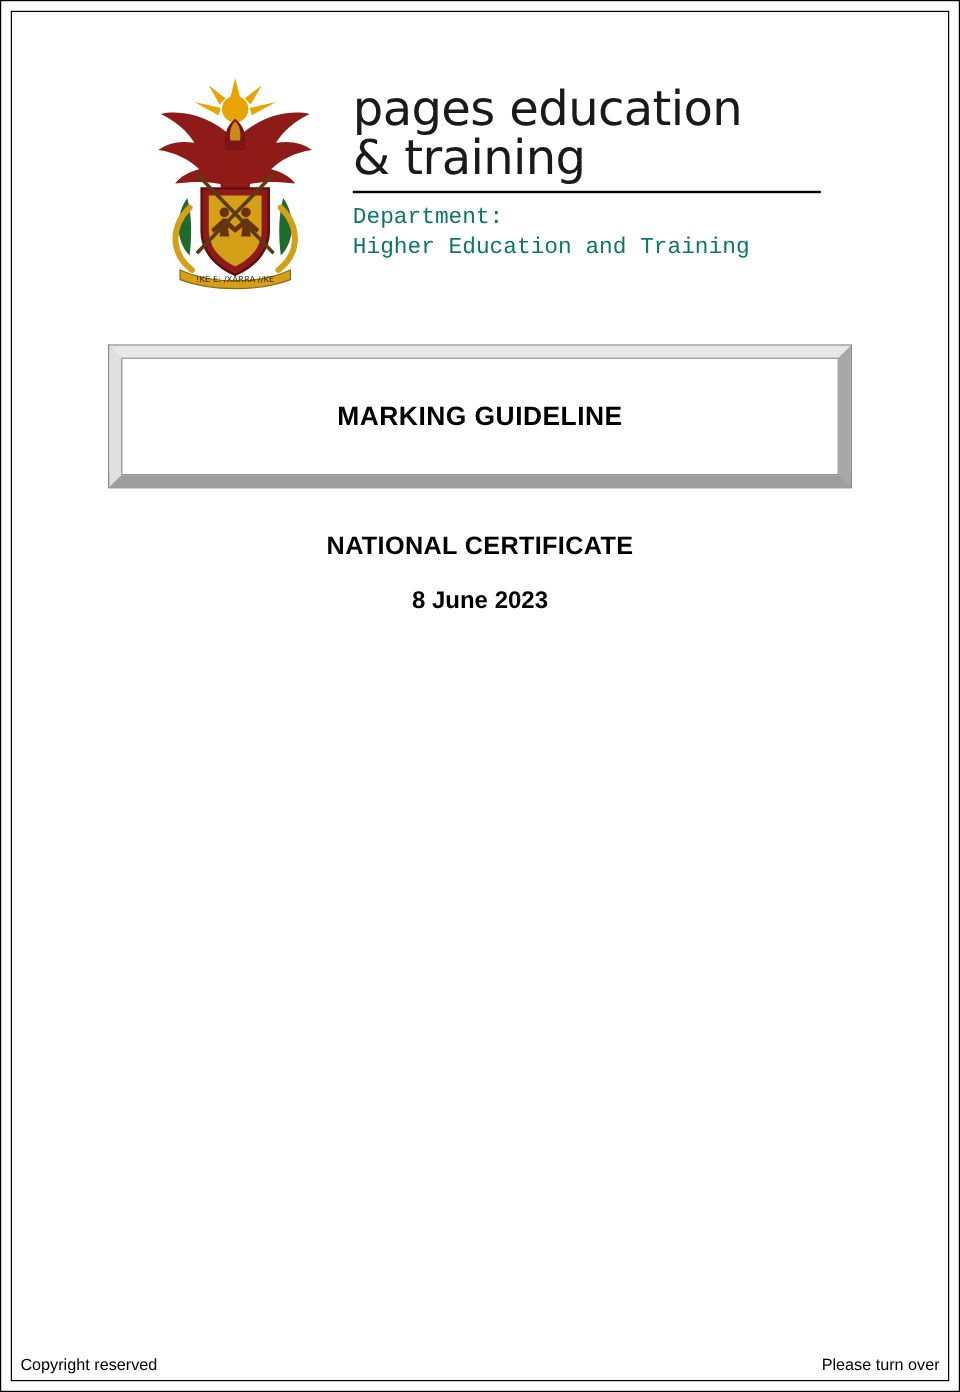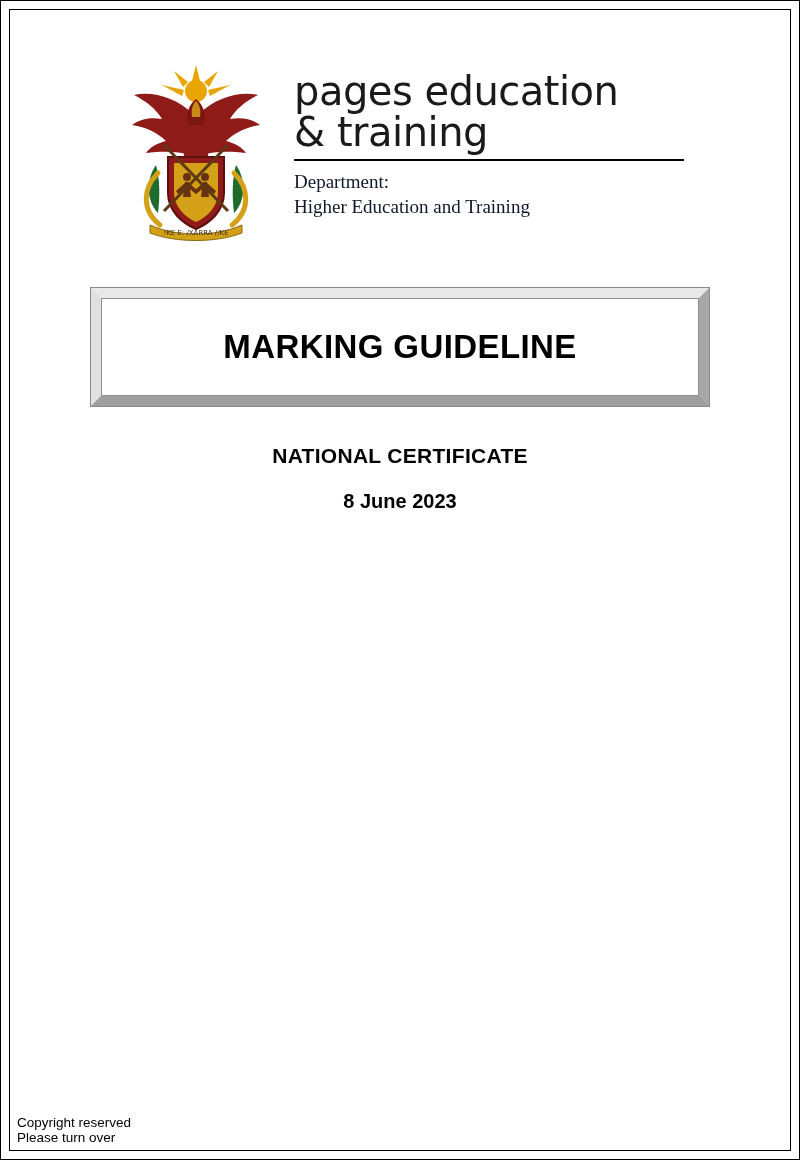--- a/index.html
+++ b/index.html
@@ -65,24 +65,24 @@
     letter-spacing: -0.5px;
     color: #1a1a1a;
     font-weight: 400;
   }
   .dept-rule {
     border-bottom: 2px solid #000000;
     margin: 6px 0 8px 0;
     width: 100%;
   }
   .dept-sub {
-    font-family: Liberation Serif, serif;
+    font-family: Liberation Mono, monospace;
     font-size: 19px;
     line-height: 1.35;
-    color: #0f172a;
+    color: #0f766e;
   }
 
   
   .plaque {
     margin: 42px auto 0 auto;
     width: 618px;
     height: 118px;
     box-sizing: border-box;
     border-top: 10px solid #e8e8e8;
     border-left: 10px solid #e0e0e0;
@@ -96,21 +96,21 @@
     position: relative;
   }
   .plaque::before {
     content: "";
     position: absolute;
     left: 0; top: 0; right: 0; bottom: 0;
     border: 1px solid #909090;
     pointer-events: none;
   }
   .plaque-title {
-    font-size: 33px;
+    font-size: 22px;
     font-weight: 700;
     letter-spacing: 0.4px;
   }
 
   
   .subtitles {
     text-align: center;
     margin-top: 38px;
   }
   .subtitle-1 {
@@ -139,21 +139,20 @@
   
   .footer {
     position: absolute;
     left: 16px;
     right: 16px;
     bottom: 14px;
     display: flex;
     justify-content: space-between;
     font-size: 13.5px;
     color: #000000;
-    flex-direction: column;
   }
 </style>
 </head>
 <body>
 
 <div class="page">
   <div class="inner-frame"></div>
 
   <div class="content">
 

